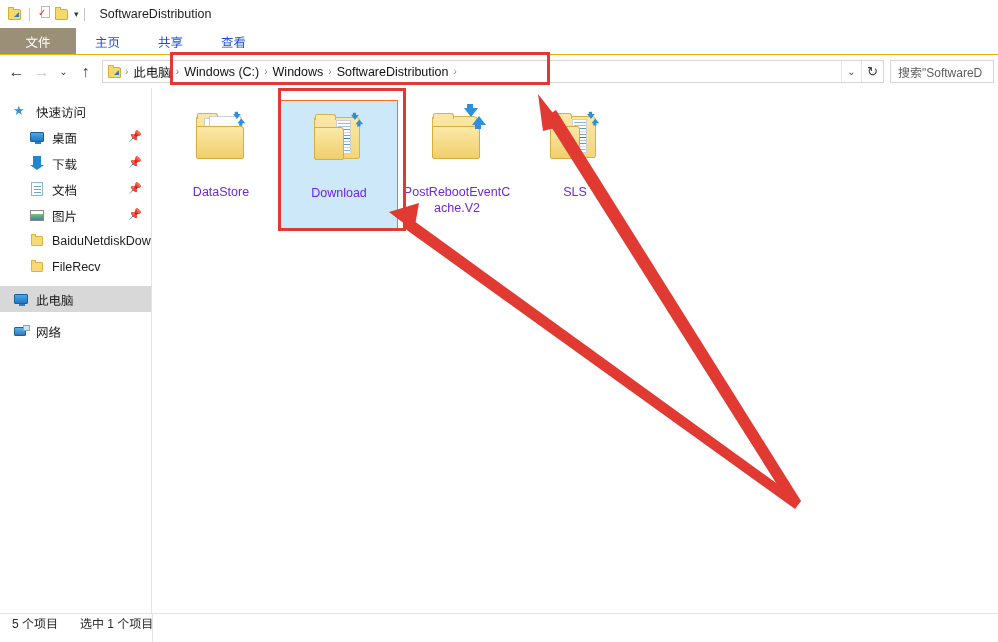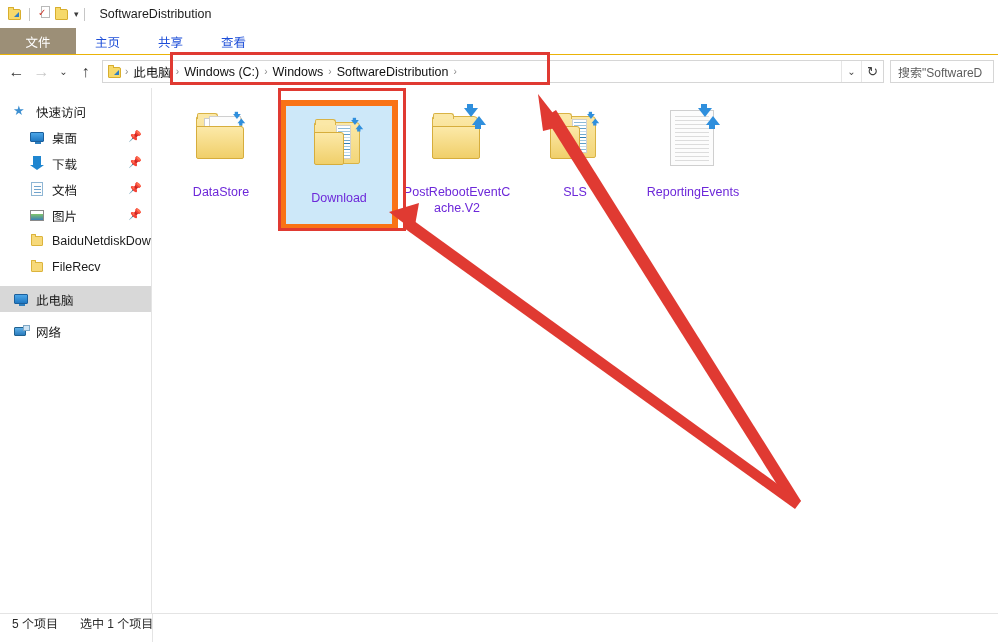--- a/index.html
+++ b/index.html
@@ -349,21 +349,21 @@
     width: 118px;
     height: 130px;
     display: flex;
     flex-direction: column;
     align-items: center;
     box-sizing: border-box;
     padding-top: 6px;
   }
   .tile.selected {
     background: #cde8f9;
-    border: 6px solid #f97316;
+    border: 1px solid #f97316;
   }
   .tile-icon {
     width: 78px;
     height: 72px;
     position: relative;
     flex: none;
   }
   .tile-label {
     margin-top: 6px;
     width: 112px;
@@ -755,32 +755,20 @@
           <div class="compress small" style="left:50px; top:8px;">
             <span class="arr ca1"></span>
               <span class="ca1b"></span>
             <span class="arr ca2"></span>
               <span class="ca2b"></span>
           </div>
         </div>
         <div class="tile-label">SLS</div>
       </div>
 
-      <div class="tile">
-        <div class="tile-icon">
-          <div class="bigdoc"></div>
-          <div class="compress" style="left:42px; top:2px;">
-            <span class="arr ca1"></span>
-              <span class="ca1b"></span>
-            <span class="arr ca2"></span>
-              <span class="ca2b"></span>
-          </div>
-        </div>
-        <div class="tile-label">ReportingEvents</div>
-      </div>
 
     </div>
   </div>
 </div>
 
 <div class="statusbar">
   <div class="status-divider"></div>
   <span class="status-seg">5 个项目</span>
   <span class="status-seg second">选中 1 个项目</span>
 </div>

